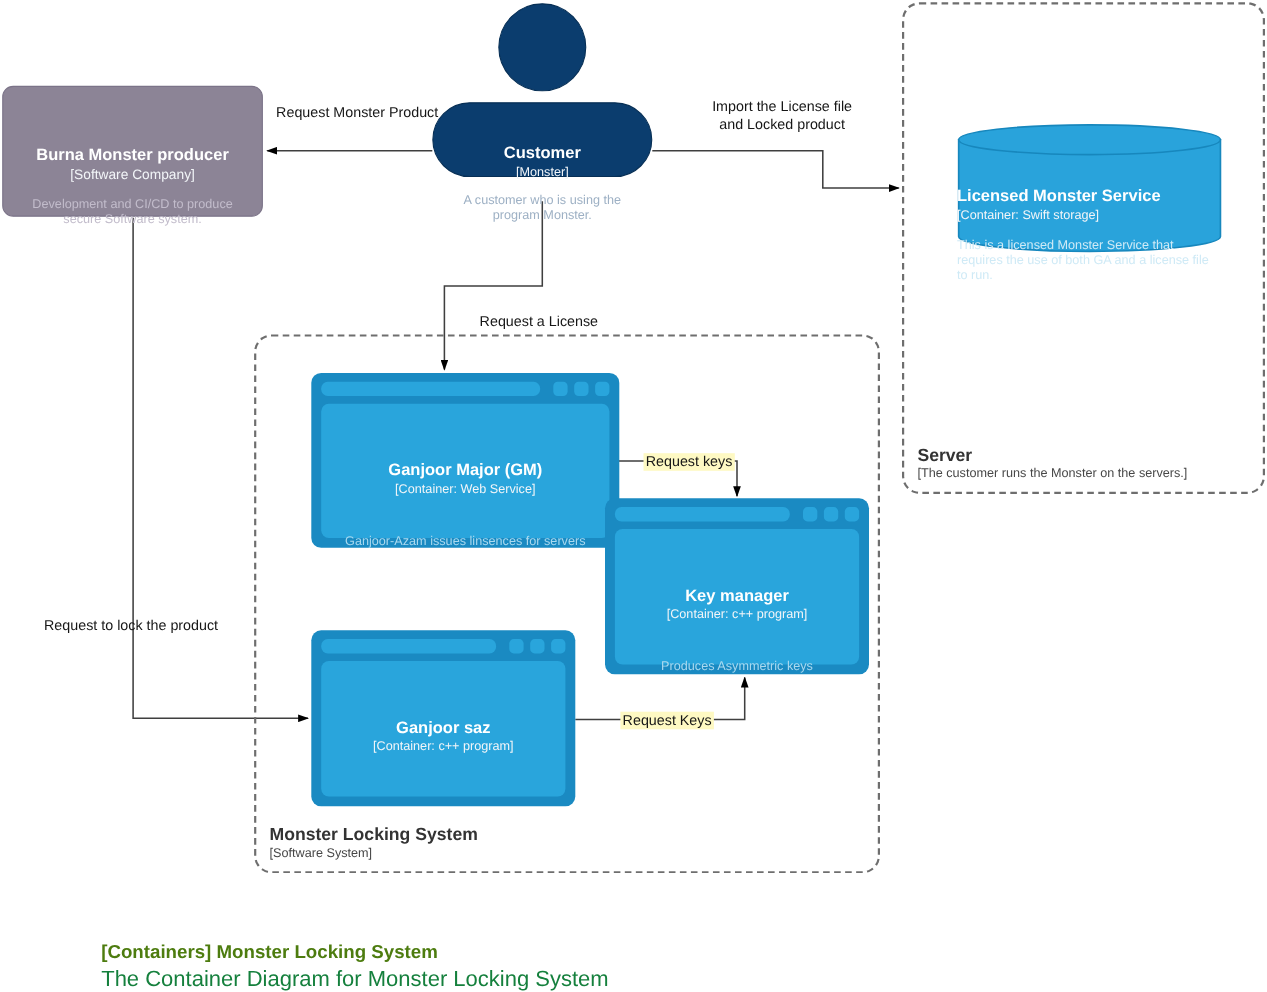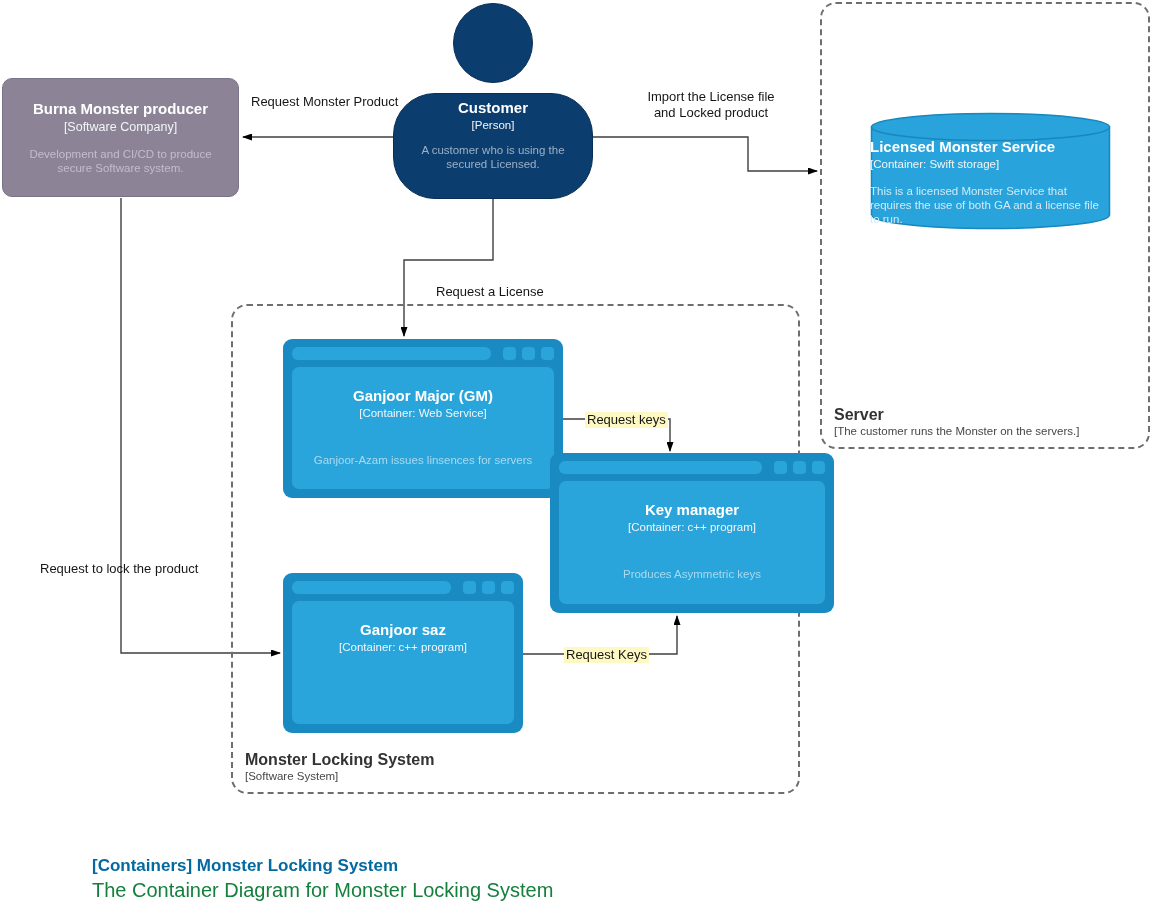--- a/index.html
+++ b/index.html
@@ -1,32 +1,32 @@
 <!DOCTYPE html>
 <html style="--person: #0b3d6e; --person-border: #072f55; --external: #8c8496; --external-border: #7b7388; --cframe: #1a8ac2; --cpanel: #29a5dc; --cyl-fill: #29a3db; --cyl-border: #1787bd; --line: #3f3f3f;"><head>
 <meta charset="utf-8">
 <style>
   html,body { margin:0; padding:0; background:#ffffff; }
   .canvas {
     position:relative; width:1152px; height:902px; background:#ffffff;
     font-family:"Liberation Sans", sans-serif; overflow:hidden;
   }
   
-  .node-title { font-weight:bold; font-size:15px; color:#ffffff; line-height:1.25; }
+  .node-title { font-weight:bold; font-size:15px; color:#ffffff; line-height:1.25;margin-top:32px; }
   .node-type  { font-size:11.5px; color:#f2f5f8; line-height:1.3; }
   .node-desc  { font-size:11.5px; line-height:1.25; margin-top:13px; }
 
   
   .person-head {
     position:absolute; left:453px; top:3px; width:80px; height:80px;
     border-radius:50%; background:var(--person); border:1px solid var(--person-border);
     box-sizing:border-box;
   }
   .person-body {
-    position:absolute; left:393px; top:93px; width:200px; height:106px;
+    position:absolute; left:393px; top:93px; width:200px; height:68px;
     border-radius:42px; background:var(--person); border:1px solid var(--person-border);
     box-sizing:border-box; text-align:center; padding:5px 14px 0 14px;
   }
   .person-body .node-desc { color:#9db0c4; margin-top:10px; }
 
   
   .ext-box {
     position:absolute; left:2px; top:78px; width:237px; height:119px;
     border-radius:10px; background:var(--external); border:1px solid var(--external-border);
     box-sizing:border-box; text-align:center; padding:21px 10px 0 10px;
@@ -75,21 +75,21 @@
   
   .edges { position:absolute; left:0; top:0; pointer-events:none; }
   .elabel {
     position:absolute; font-size:13px; color:#161616; white-space:nowrap; line-height:1.2;
   }
   .elabel.onLine { background:#fef9c3; padding:0 2px; }
   .elabel.centered { text-align:center; }
 
   
   .caption-title {
-    position:absolute; left:92px; top:856px; font-size:17px; font-weight:bold; color:#0369a1;
+    position:absolute; left:92px; top:856px; font-size:17px; font-weight:bold; color:#4d7c0f;
   }
   .caption-sub {
     position:absolute; left:92px; top:879px; font-size:20px; color:#15803d;
   }
 </style>
 </head>
 <body>
 
 <div class="canvas">
 
@@ -117,22 +117,22 @@
   <div class="boundary boundary-mls">
     <div class="boundary-label">
       <div class="boundary-title">Monster Locking System</div>
       <div class="boundary-type">[Software System]</div>
     </div>
   </div>
 
   <div class="person-head"></div>
   <div class="person-body">
     <div class="node-title">Customer</div>
-    <div class="node-type">[Person]</div>
-    <div class="node-desc">A customer who is using the secured Licensed.</div>
+    <div class="node-type">[Monster]</div>
+    <div class="node-desc">A customer who is using the program Monster.</div>
   </div>
 
   <div class="ext-box">
     <div class="node-title">Burna Monster producer</div>
     <div class="node-type">[Software Company]</div>
     <div class="node-desc">Development and CI/CD to produce secure Software system.</div>
   </div>
 
   <div class="cyl">
     <svg width="241" height="118" viewBox="0 0 241 118">
@@ -151,21 +151,21 @@
     <div class="wbtn b1"></div>
     <div class="wbtn b2"></div>
     <div class="wbtn b3"></div>
     <div class="panel">
       <div class="node-title">Ganjoor Major (GM)</div>
       <div class="node-type">[Container: Web Service]</div>
       <div class="node-desc">Ganjoor-Azam issues linsences for servers</div>
     </div>
   </div>
 
-  <div class="browser" style="left:550px; top:453px;padding-left:44px;">
+  <div class="browser" style="left:550px; top:453px;">
     <div class="addr"></div>
     <div class="wbtn b1"></div>
     <div class="wbtn b2"></div>
     <div class="wbtn b3"></div>
     <div class="panel">
       <div class="node-title">Key manager</div>
       <div class="node-type">[Container: c++ program]</div>
       <div class="node-desc">Produces Asymmetric keys</div>
     </div>
   </div>

